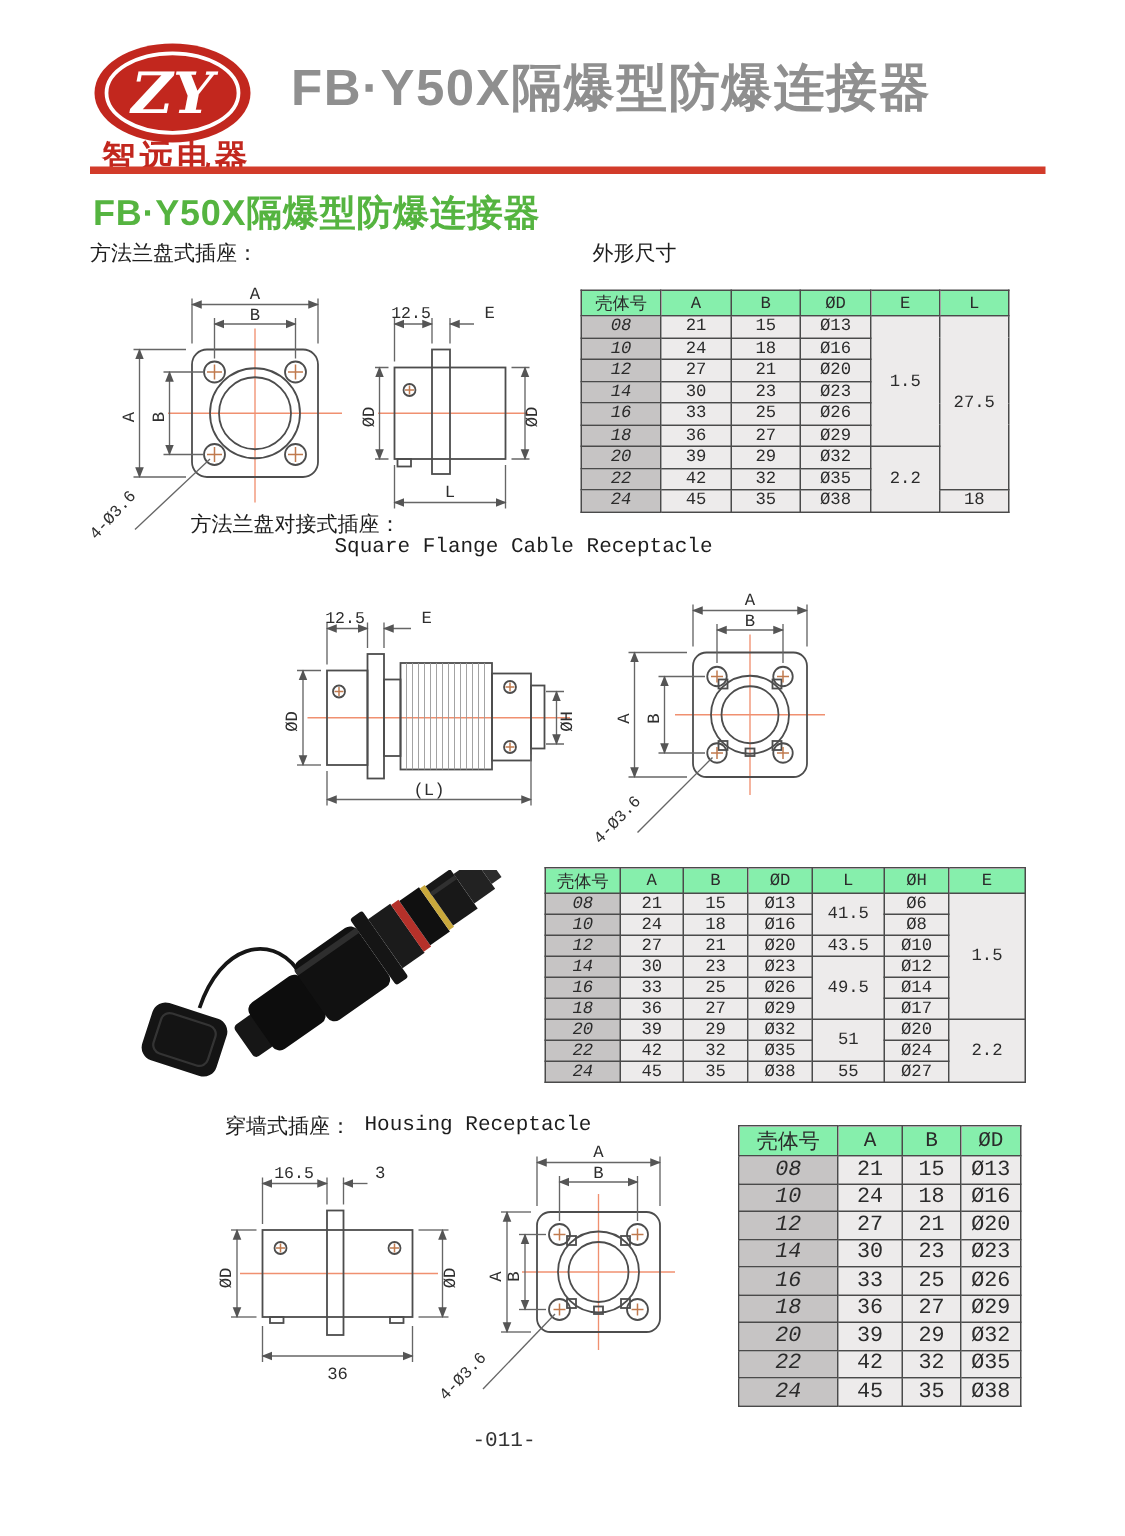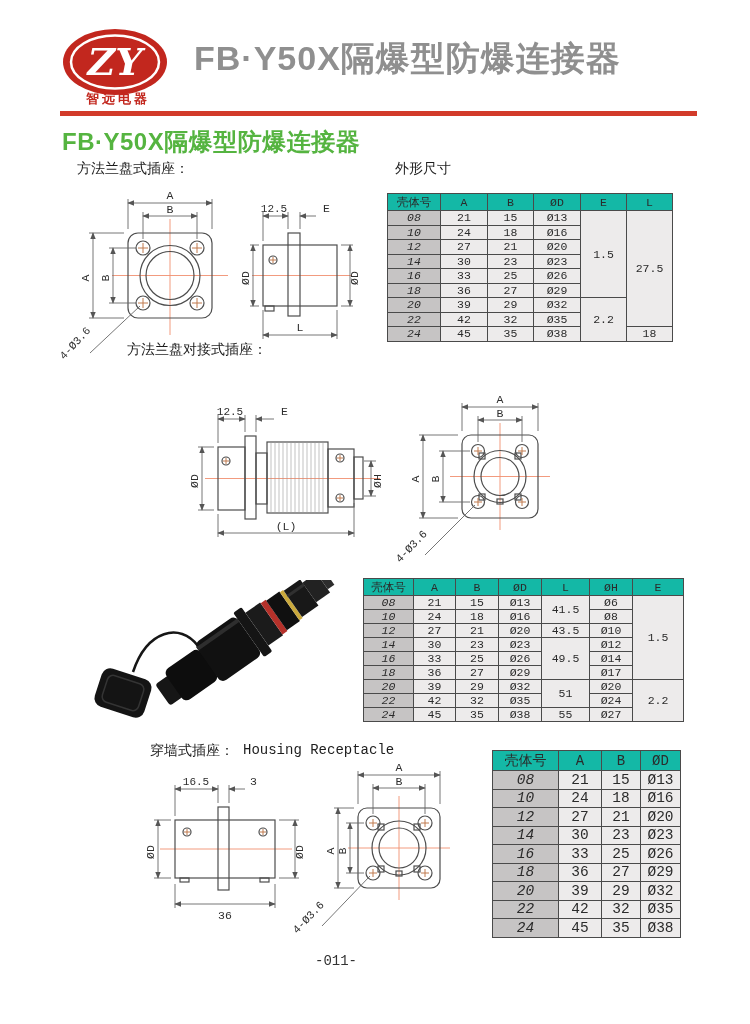--- a/index.html
+++ b/index.html
@@ -3,35 +3,35 @@
 <meta charset="utf-8">
 <style>
   html,body{margin:0;padding:0;background:#ffffff;}
   #page{position:relative;width:750px;height:1024px;background:#ffffff;overflow:hidden;
         font-family:"Liberation Sans",sans-serif;color:#222;}
   .abs{position:absolute;}
 
   
   #logo{left:58px;top:22px;width:120px;height:92px;}
   #brand-company{left:56px;top:90px;width:124px;text-align:center;
-    font-weight:bold;font-size:13px;letter-spacing:3px;}
+    font-weight:bold;font-size:22px;letter-spacing:3px;}
   #doc-title{left:194px;top:36px;font-size:34px;font-weight:bold;letter-spacing:1px;}
   #red-rule{left:60px;top:111px;width:637px;height:5px;}
 
   
   #section-heading{left:62px;top:126px;font-size:24px;font-weight:bold;letter-spacing:0.5px;}
 
   .lbl{font-family:"Liberation Mono","DejaVu Sans Mono",monospace;font-size:14px;color:#1d1d1d;white-space:nowrap;}
 
   
   .tbl table{border-collapse:collapse;table-layout:fixed;}
   .tbl th,.tbl td{border:1px solid #4a4a4a;text-align:center;vertical-align:middle;
     font-family:"Liberation Mono","DejaVu Sans Mono",monospace;font-weight:normal;
     color:#2b2b2b;padding:0;overflow:hidden;}
-  .tbl th{background:#14b8a6;}
+  .tbl th{background:#86efac;}
   .tbl td{background:#edebeb;}
   .tbl td.shell{background:#c6c4c4;font-style:italic;}
   .t1 th{height:16px;font-size:11.5px;}
   .t1 td{height:13.5px;font-size:11.5px;}
   .t2 th{height:16px;font-size:11.5px;}
   .t2 td{height:13px;font-size:11.5px;}
   .t3 th{height:19px;font-size:14px;}
   .t3 td{height:17.5px;font-size:14.5px;}
 
   
@@ -51,21 +51,21 @@
     <ellipse cx="57" cy="40" rx="52" ry="33" fill="#c2271e"></ellipse>
     <ellipse cx="57" cy="40" rx="44" ry="26.5" fill="none" stroke="#ffffff" stroke-width="2.5"></ellipse>
     <text x="57" y="53" text-anchor="middle" style="font-family:'DejaVu Serif',serif;font-style:italic;font-weight:bold;font-size:38px;fill:#ffffff;">ZY</text>
   </svg>
   <div id="brand-company" class="abs" style="color:#c2271e;">智远电器</div>
   <div id="doc-title" class="abs" style="color:#8f8f8f;">FB·Y50X隔爆型防爆连接器</div>
   <div id="red-rule" class="abs" style="background:#d23b2a;"></div>
 
   <div id="section-heading" class="abs" style="color:#55b440;">FB·Y50X隔爆型防爆连接器</div>
 
-  <div class="abs lbl" style="left:77px;top:160px;text-align:right;">方法兰盘式插座：</div>
+  <div class="abs lbl" style="left:60px;top:160px;text-align:right;">方法兰盘式插座：</div>
   <div class="abs lbl" style="left:395px;top:160px;font-family:Liberation Serif, serif;">外形尺寸</div>
 
   <svg class="abs" style="left:60px;top:183px;" width="320" height="180" viewBox="0 0 320 180">
     <defs>
       <marker id="m1" viewBox="0 0 10 10" refX="9" refY="5" markerWidth="8" markerHeight="8" orient="auto-start-reverse">
         <path d="M0,1L10,5L0,9z" fill="#555"></path>
       </marker>
     </defs>
 
     <g stroke="#f09070" stroke-width="0.9">
@@ -225,20 +225,21 @@
             <td>45</td>
             <td>35</td>
             <td>Ø38</td>
             <td>18</td>
           </tr>
         </tbody>
       </table>
     </div>
 
   <div class="abs lbl" style="left:127px;top:341px;">方法兰盘对接式插座：</div>
+  <div class="abs lbl" style="left:223px;top:357px;">Square Flange Cable Receptacle</div>
 
   <svg class="abs" style="left:90px;top:393px;" width="560" height="175" viewBox="0 0 560 175">
     <defs>
       <marker id="m2" viewBox="0 0 10 10" refX="9" refY="5" markerWidth="8" markerHeight="8" orient="auto-start-reverse">
         <path d="M0,1L10,5L0,9z" fill="#555"></path>
       </marker>
     </defs>
     <g stroke="#f09070" stroke-width="0.9">
       <line x1="115" y1="85.5" x2="290" y2="85.5"></line>
       <line x1="360" y1="83.5" x2="460" y2="83.5"></line>

